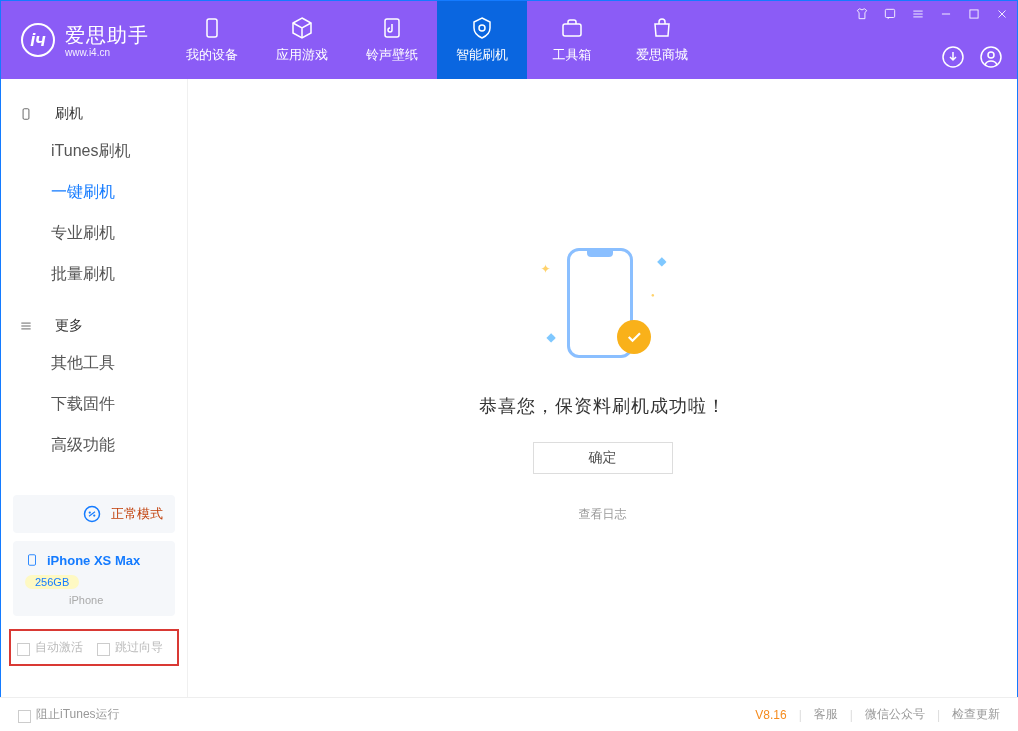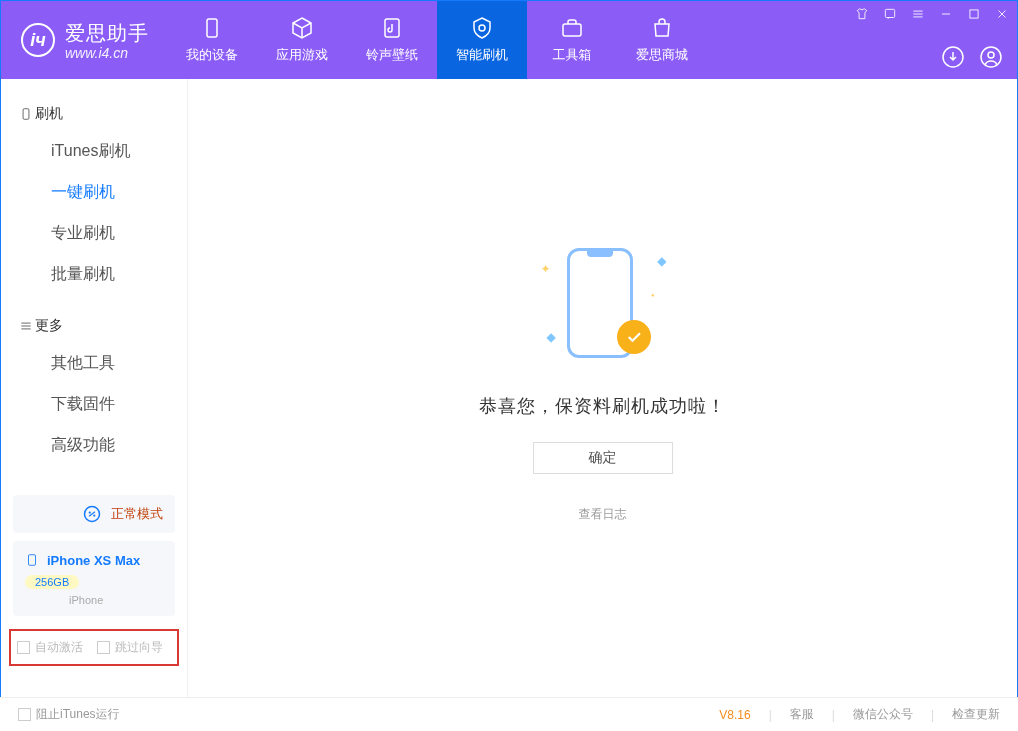--- a/index.html
+++ b/index.html
@@ -2,70 +2,70 @@
 <html><head>
 <meta charset="utf-8">
 <style>
 * { margin: 0; padding: 0; box-sizing: border-box; font-family: "Microsoft YaHei", Arial, sans-serif; }
 body { background: #fff; width: 1018px; height: 731px; overflow: hidden; border: 1px solid #147bff; }
 
 .titlebar { height: 78px; background: #8b5cf6; display: flex; align-items: center; color: #fff; position: relative; }
 .logo-area { display: flex; align-items: center; padding: 0 18px 0 20px; }
 .logo-circle { width: 34px; height: 34px; border: 2px solid #fff; border-radius: 50%; display: flex; align-items: center; justify-content: center; font-weight: bold; font-size: 18px; color: #fff; margin-right: 10px; font-style: italic;}
 .logo-text { font-size: 20px; font-weight: 500; letter-spacing: 1px; }
-.logo-sub { font-size: 14px; opacity: .9; margin-top: -2px; font-style: italic; }
+.logo-sub { font-size: 10px; opacity: .9; margin-top: -2px; }
 
 .nav-tabs { display: flex; height: 100%; }
 .nav-tab { width: 90px; display: flex; flex-direction: column; align-items: center; justify-content: center; color: #fff; font-size: 13px; cursor: pointer; gap: 6px; }
 .nav-tab.active { background: #0a66e0; }
 .nav-icon { width: 24px; height: 24px; display: flex; align-items: center; justify-content: center; }
 .nav-icon svg { width: 24px; height: 24px; fill: none; stroke: #fff; stroke-width: 1.5; }
 
 .window-controls { position: absolute; right: 8px; top: 6px; display: flex; gap: 14px; align-items: center; }
 .window-controls svg { width: 14px; height: 14px; stroke: #fff; fill: none; stroke-width: 1.5; cursor: pointer; }
 
 .header-right-icons { position: absolute; right: 14px; bottom: 10px; display: flex; gap: 14px; }
 .header-right-icons svg { width: 24px; height: 24px; stroke: #fff; fill: none; stroke-width: 1.5; cursor: pointer; }
 
 .body-area { display: flex; height: 637px; }
 .sidebar { width: 187px; border-right: 1px solid #f0f0f0; padding-top: 18px; position: relative; }
-.side-group-title { display: flex; align-items: center; gap: 2px; padding: 8px 18px; font-size: 14px; color: #333; font-weight: 500; }
+.side-group-title { display: flex; align-items: center; gap: 22px; padding: 8px 18px; font-size: 14px; color: #333; font-weight: 500; }
 .side-group-title svg { width: 14px; height: 14px; stroke: #555; fill: none; stroke-width: 1.5; }
 .side-item { padding: 10px 18px 10px 50px; font-size: 16px; color: #555; cursor: pointer; }
 .side-item.active { color: #147bff; }
 
 .device-panel { position: absolute; left: 12px; right: 12px; bottom: 100px; }
 .status-card { background: #f5f7fa; border-radius: 4px; padding: 10px 12px; display: flex; align-items: center; gap: 10px; margin-bottom: 8px; font-size: 13px; color: #c2410c; justify-content: flex-end; }
 .status-card svg { width: 18px; height: 18px; }
 .device-card { background: #f5f7fa; border-radius: 4px; padding: 10px 12px; }
 .device-name { color: #147bff; font-size: 13px; font-weight: 600; display: flex; align-items: center; gap: 8px; }
 .device-name svg { width: 14px; height: 18px; stroke: #147bff; fill: none; stroke-width: 1.5; }
 .device-capacity { display: inline-block; background: #fef9c3; color: #147bff; font-size: 11px; padding: 1px 10px; border-radius: 10px; margin-top: 6px; }
 .device-type { font-size: 11px; color: #aaa; margin-top: 4px; padding-left: 44px; }
 
 .checkbox-row { position: absolute; left: 8px; right: 8px; bottom: 50px; border: 2px solid #d93934; padding: 8px 6px; display: flex; gap: 14px; font-size: 12px; color: #bbb; align-items: center;}
 .cb { width: 13px; height: 13px; border: 1px solid #ccc; background: #fff; display: inline-block; }
-.cb-item { display: flex; align-items: center; gap: 5px; }
+.cb-item { display: flex; align-items: flex-end; gap: 5px; }
 
 .main { flex: 1; position: relative; display: flex; flex-direction: column; align-items: center; justify-content: center; }
 .success-illus { position: relative; width: 140px; height: 140px; margin-top: -40px; }
 .phone-outline { position: absolute; left: 34px; top: 16px; width: 66px; height: 110px; border: 3px solid #8abfff; border-radius: 12px; background: #fff; }
 .phone-notch { position: absolute; top: 0; left: 50%; transform: translateX(-50%); width: 26px; height: 6px; background: #8abfff; border-radius: 0 0 4px 4px; }
 .check-badge { position: absolute; right: 22px; bottom: 18px; width: 34px; height: 34px; background: #f9b11a; border-radius: 50%; display: flex; align-items: center; justify-content: center; }
 .check-badge svg { width: 18px; height: 18px; stroke: #fff; stroke-width: 3; fill: none; }
 .sparkle { position: absolute; font-size: 12px; }
 .sp1 { left: 8px; top: 30px; color: #ffd26b; } .sp2 { right: 6px; top: 22px; color: #7fc8ff; }
 .sp3 { left: 14px; bottom: 28px; color: #7fc8ff; } .sp4 { right: 18px; top: 60px; color: #ffd26b; font-size: 6px;}
 
 .success-msg { font-size: 18px; color: #333; margin-top: 22px; letter-spacing: 1px; }
 .ok-btn { margin-top: 24px; width: 140px; height: 32px; border: 1px solid #ddd; background: #fff; font-size: 14px; color: #555; cursor: pointer; }
 .view-log { margin-top: 32px; font-size: 12px; color: #999; cursor: pointer; }
 
 .footer { position: absolute; bottom: 0; left: 0; right: 0; height: 34px; border-top: 1px solid #eee; display: flex; align-items: center; padding: 0 18px; font-size: 12px; color: #999; background: #fff;}
-.footer-right { margin-left: auto; display: flex; align-items: center; gap: 18px; }
+.footer-right { margin-left: auto; display: flex; align-items: center; gap: 12px; }
 .footer-right .sep { color: #ddd; }
 </style>
 </head>
 <body>
 
 <div class="titlebar">
   <div class="logo-area">
     <div class="logo-circle">iч</div>
     <div>
       <div class="logo-text">爱思助手</div>

